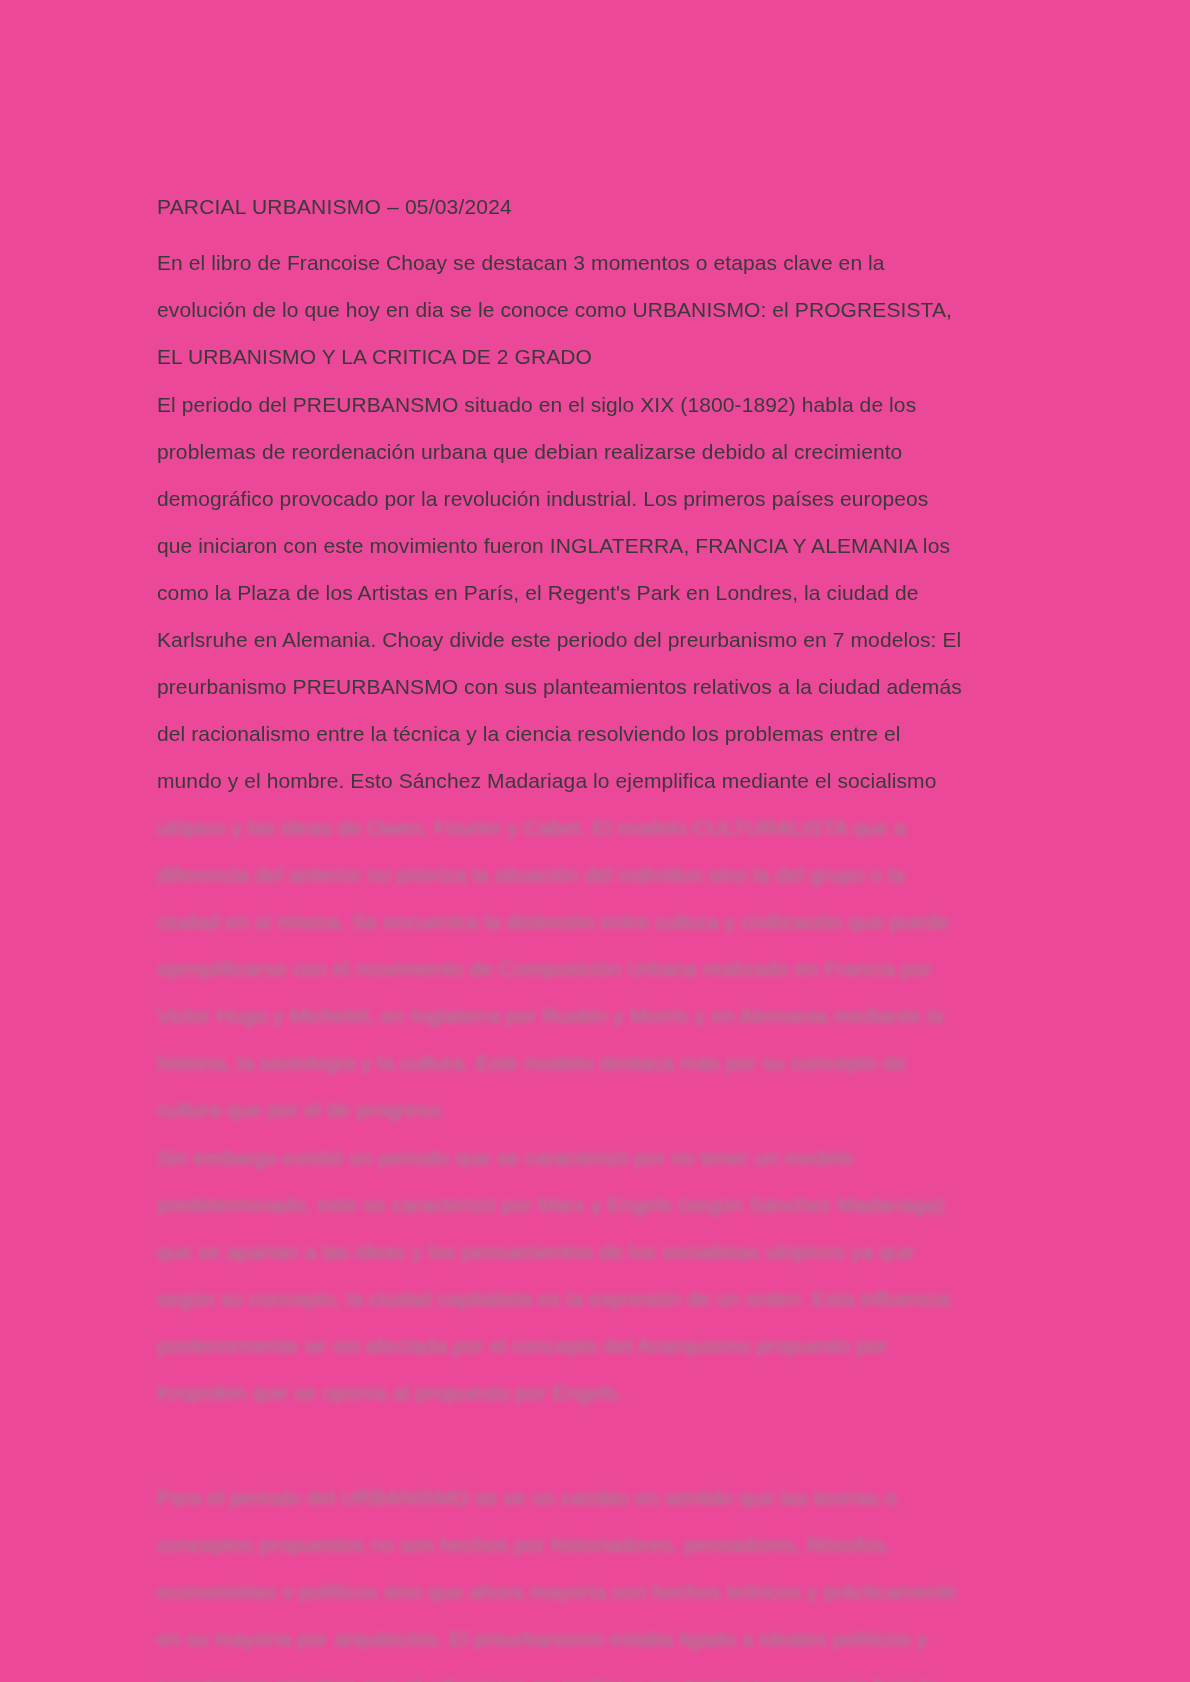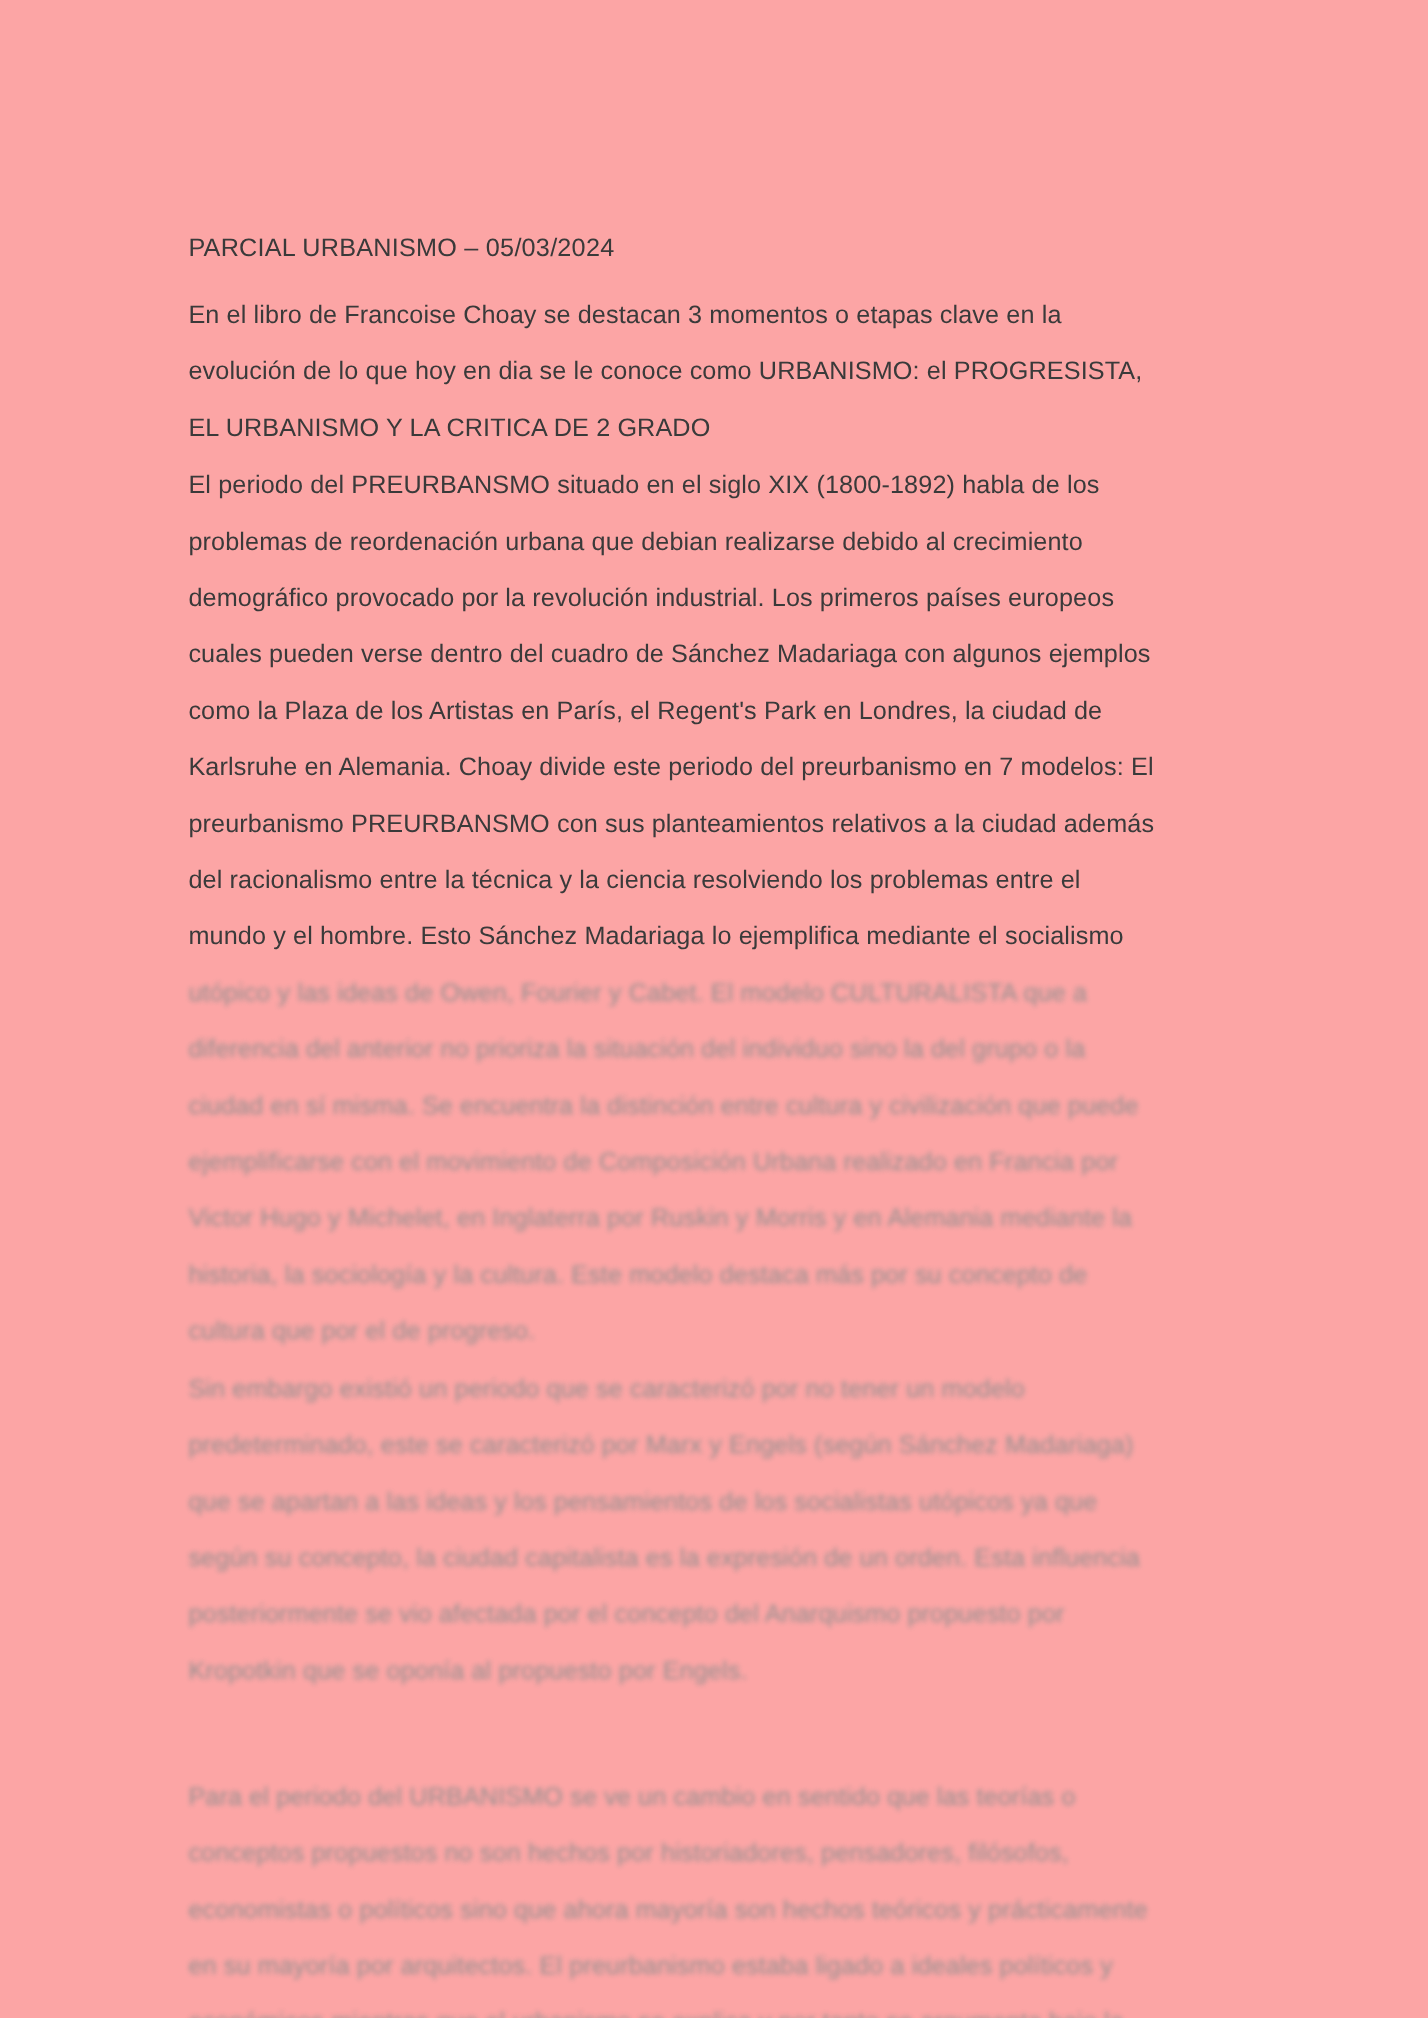--- a/index.html
+++ b/index.html
@@ -4,21 +4,21 @@
 <style>
   html, body {
     margin: 0;
     padding: 0;
     background: #ffffff;
   }
   .page {
     position: relative;
     width: 1190px;
     height: 1682px;
-    background: #fca5a5;
+    background: #ec4899;
     overflow: hidden;
     font-family: "Liberation Sans", sans-serif;
   }
   .content {
     position: absolute;
     left: 157px;
     top: 193px;
     width: 910px;
   }
   .doc-title {
@@ -60,21 +60,21 @@
     <div id="paragraphs">
         <div class="para">
           <div class="line">En el libro de Francoise Choay se destacan 3 momentos o etapas clave en la</div>
           <div class="line">evolución de lo que hoy en dia se le conoce como URBANISMO: el PROGRESISTA,</div>
           <div class="line">EL URBANISMO Y LA CRITICA DE 2 GRADO</div>
         </div>
         <div class="para">
           <div class="line">El periodo del PREURBANSMO situado en el siglo XIX (1800-1892) habla de los</div>
           <div class="line">problemas de reordenación urbana que debian realizarse debido al crecimiento</div>
           <div class="line">demográfico provocado por la revolución industrial. Los primeros países europeos</div>
-          <div class="line">cuales pueden verse dentro del cuadro de Sánchez Madariaga con algunos ejemplos</div>
+          <div class="line">que iniciaron con este movimiento fueron INGLATERRA, FRANCIA Y ALEMANIA los</div>
           <div class="line">como la Plaza de los Artistas en París, el Regent's Park en Londres, la ciudad de</div>
           <div class="line">Karlsruhe en Alemania. Choay divide este periodo del preurbanismo en 7 modelos: El</div>
           <div class="line">preurbanismo PREURBANSMO con sus planteamientos relativos a la ciudad además</div>
           <div class="line">del racionalismo entre la técnica y la ciencia resolviendo los problemas entre el</div>
           <div class="line">mundo y el hombre. Esto Sánchez Madariaga lo ejemplifica mediante el socialismo</div>
           <div class="line blurred">utópico y las ideas de Owen, Fourier y Cabet. El modelo CULTURALISTA que a</div>
           <div class="line blurred">diferencia del anterior no prioriza la situación del individuo sino la del grupo o la</div>
           <div class="line blurred">ciudad en sí misma. Se encuentra la distinción entre cultura y civilización que puede</div>
           <div class="line blurred">ejemplificarse con el movimiento de Composición Urbana realizado en Francia por</div>
           <div class="line blurred">Victor Hugo y Michelet, en Inglaterra por Ruskin y Morris y en Alemania mediante la</div>

